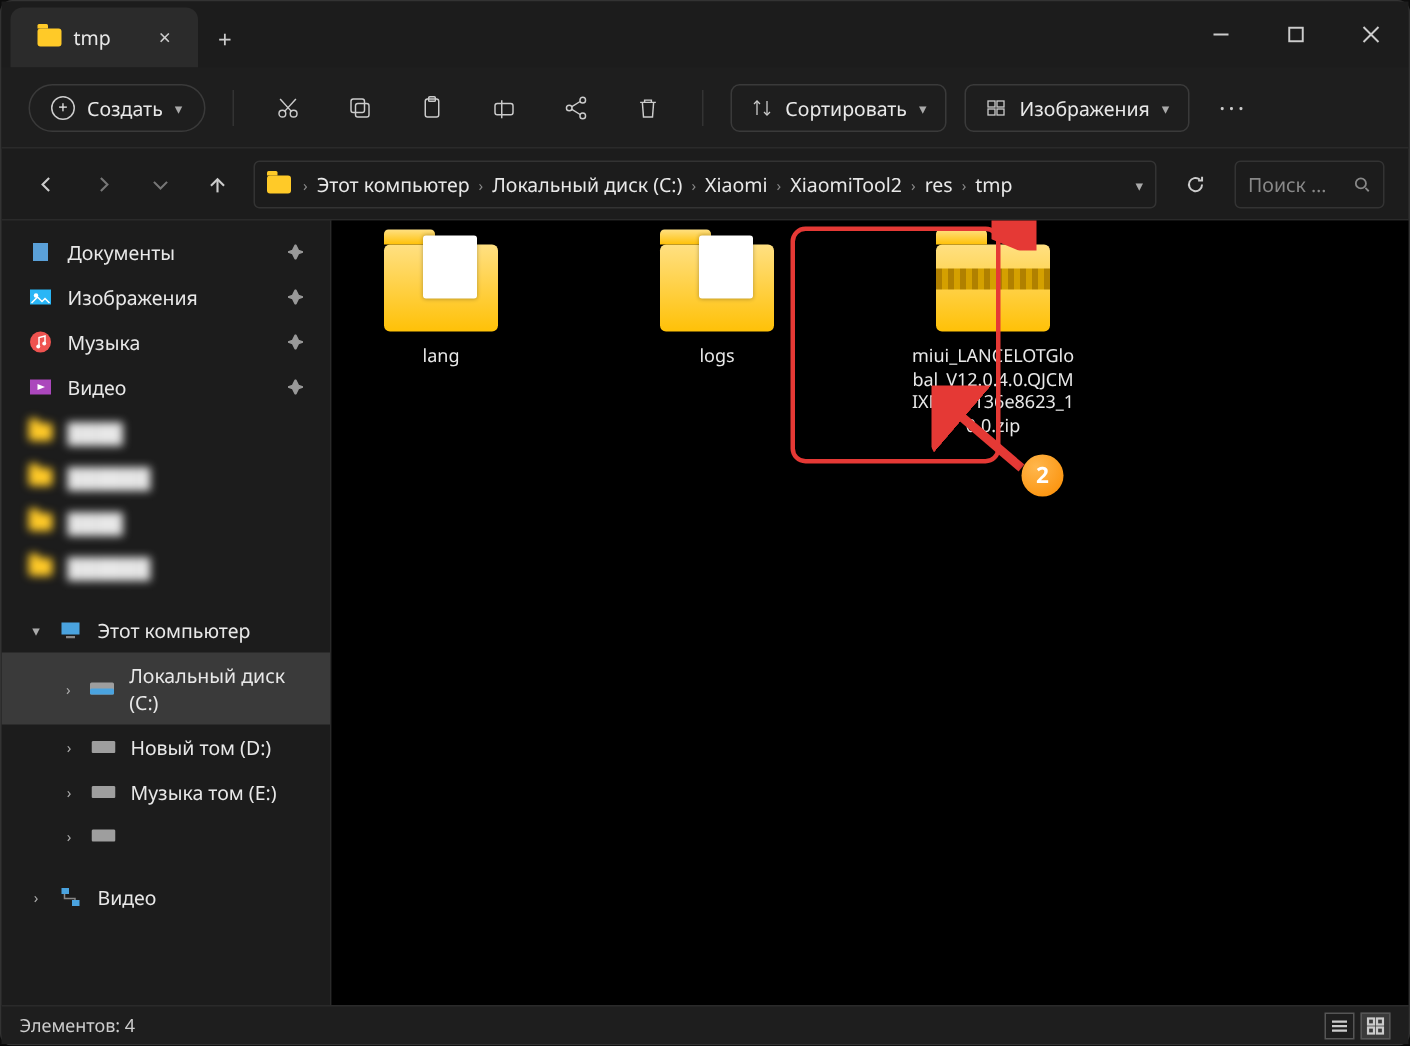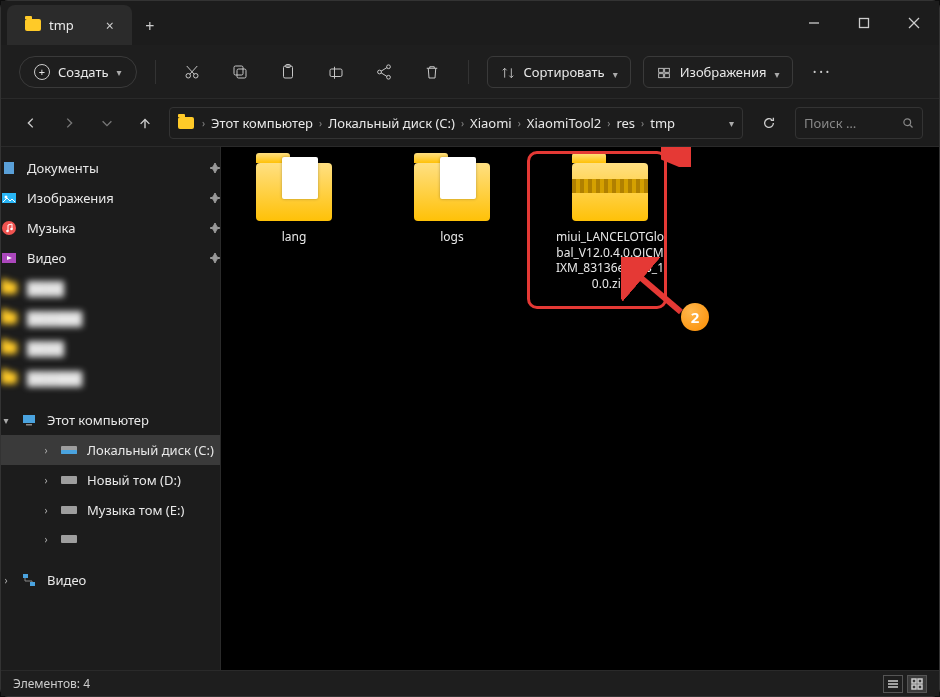--- a/index.html
+++ b/index.html
@@ -19,58 +19,58 @@
   .win-btn { width:50px; display:flex; align-items:center; justify-content:center; color:#ccc; }
   .win-btn svg { width:12px; height:12px; }
 
   
   .toolbar { height: 54px; display:flex; align-items:center; padding: 0 18px; gap: 12px; border-bottom: 1px solid #2a2a2a; background: #1e1e1e; }
   .create-btn { display:flex; align-items:center; gap:8px; border:1px solid #3a3a3a; border-radius:18px; padding:6px 14px; color:#e8e8e8; }
   .create-btn .plus-circle { width:16px; height:16px; border:1.3px solid #ccc; border-radius:50%; display:flex; align-items:center; justify-content:center; font-size:11px; line-height:0; }
   .tool-sep { width:1px; height:24px; background:#333; margin:0 6px; }
   .tool-icon { width:36px; height:36px; display:flex; align-items:center; justify-content:center; cursor:pointer; }
   .tool-icon svg { width:18px; height:18px; stroke:#ccc; fill:none; stroke-width:1.3; }
-  .tool-drop { display:flex; align-items:flex-end; gap:8px; border:1px solid #3a3a3a; border-radius:6px; padding:6px 12px; }
+  .tool-drop { display:flex; align-items:center; gap:8px; border:1px solid #3a3a3a; border-radius:6px; padding:6px 12px; }
   .tool-drop svg.lead { width:16px; height:16px; stroke:#ccc; fill:none; stroke-width:1.3; }
   .tool-drop .chev { font-size:10px; color:#aaa; }
   .more-btn { color:#ccc; font-size:16px; padding:0 8px; letter-spacing:2px; }
 
   
   .navrow { height:48px; display:flex; align-items:center; padding:0 16px; gap:10px; border-bottom:1px solid #2a2a2a; }
   .nav-arrow { width:28px; height:28px; display:flex; align-items:center; justify-content:center; color:#ccc; }
   .nav-arrow.dim { color:#777; }
   .nav-arrow svg { width:14px; height:14px; stroke:currentColor; fill:none; stroke-width:1.6; }
   .breadcrumb { flex:1; display:flex; align-items:center; gap:6px; border:1px solid #333; border-radius:4px; height:32px; padding:0 8px; position:relative; }
   .bc-folder { width:16px; height:12px; background:#ffca28; border-radius:2px; position:relative; margin-right:2px; }
   .bc-folder::before { content:""; position:absolute; top:-3px; left:0; width:7px; height:3px; background:#ffca28; border-radius:1px 1px 0 0; }
   .bc-sep { color:#888; font-size:10px; }
   .bc-item { color:#e8e8e8; white-space:nowrap; }
   .bc-chev-end { margin-left:auto; color:#aaa; font-size:10px; }
   .refresh-btn { width:32px; height:32px; display:flex; align-items:center; justify-content:center; color:#ccc; }
   .refresh-btn svg{width:14px;height:14px;stroke:#ccc;fill:none;stroke-width:1.5;}
-  .search-box { width:128px; height:32px; border:1px solid #333; border-radius:4px; display:flex; align-items:center; padding:0 8px; gap:6px; color:#888; }
+  .search-box { width:100px; height:32px; border:1px solid #333; border-radius:4px; display:flex; align-items:center; padding:0 8px; gap:6px; color:#888; }
   .search-box svg{width:12px;height:12px;stroke:#888;fill:none;stroke-width:1.6;}
 
   
   .body { flex:1; display:flex; min-height:0; }
   .sidebar { width:220px; border-right:1px solid #2a2a2a; padding:6px 0; overflow:auto; }
-  .side-item { display:flex; align-items:center; gap:10px; padding:6px 0; color:#e8e8e8; font-size:13px; position:relative; }
+  .side-item { display:flex; align-items:center; gap:10px; padding:6px 18px; color:#e8e8e8; font-size:13px; position:relative; }
   .side-item .pin { margin-left:auto; color:#888; }
   .side-item.selected { background:#3a3a3a; }
   .side-caret { width:10px; color:#aaa; font-size:10px; display:inline-block; text-align:center; }
   .side-icon { width:16px; height:16px; display:flex; align-items:center; justify-content:center; }
   .side-group-gap { height:12px; }
   .side-sub { padding-left:40px; }
   .blur { filter: blur(3px); }
   .yellow-folder { width:16px; height:12px; background:#ffca28; border-radius:2px; position:relative; }
   .yellow-folder::before { content:""; position:absolute; top:-3px; left:0; width:7px; height:3px; background:#ffca28; border-radius:1px 1px 0 0; }
 
   
   .content { flex:1; padding:16px 18px; position:relative; background:#000; overflow:auto; }
-  .files { display:flex; gap:48px; align-items:flex-start; flex-wrap:wrap; }
+  .files { display:flex; gap:74px; align-items:flex-start; flex-wrap:wrap; }
   .file { width:110px; display:flex; flex-direction:column; align-items:center; gap:8px; text-align:center; font-size:12px; line-height:1.3; word-break:break-all; }
   .folder-big { width:76px; height:58px; background:linear-gradient(#ffe082,#ffc107); border-radius:4px; position:relative; }
   .folder-big::before { content:""; position:absolute; top:-10px; left:0; width:34px; height:10px; background:linear-gradient(#ffe082,#ffc107); border-radius:3px 3px 0 0; }
   .folder-big .doc { position:absolute; top:-6px; left:26px; width:36px; height:42px; background:#fff; border-radius:2px; box-shadow:0 0 3px rgba(0,0,0,.3); }
   .folder-big.zip::after{ content:""; position:absolute; left:0; right:0; top:16px; height:14px; background:repeating-linear-gradient(90deg,#b08000 0 4px,#d4a000 4px 8px); }
   .file-icon-doc { width:60px; height:72px; background:#fff; border-radius:3px; position:relative; }
   .file-icon-doc::before{content:""; position:absolute; top:0; right:0; width:18px; height:18px; background:linear-gradient(135deg,#fff 50%, #cfcfcf 50%);}
   .highlight-box { position:absolute; border:3px solid #e53935; border-radius:10px; pointer-events:none; }
 
   

